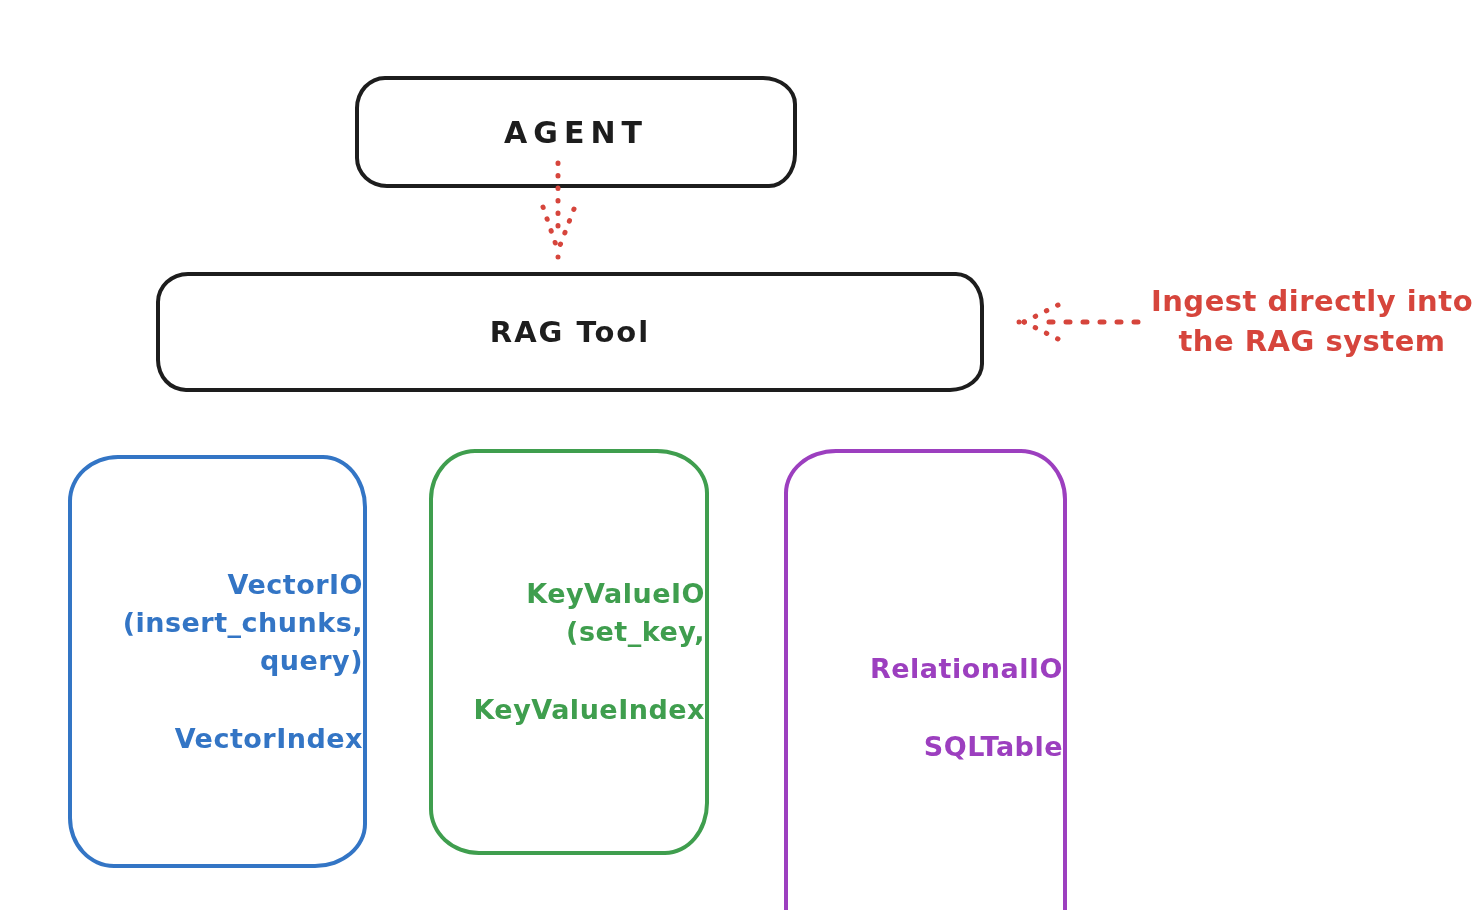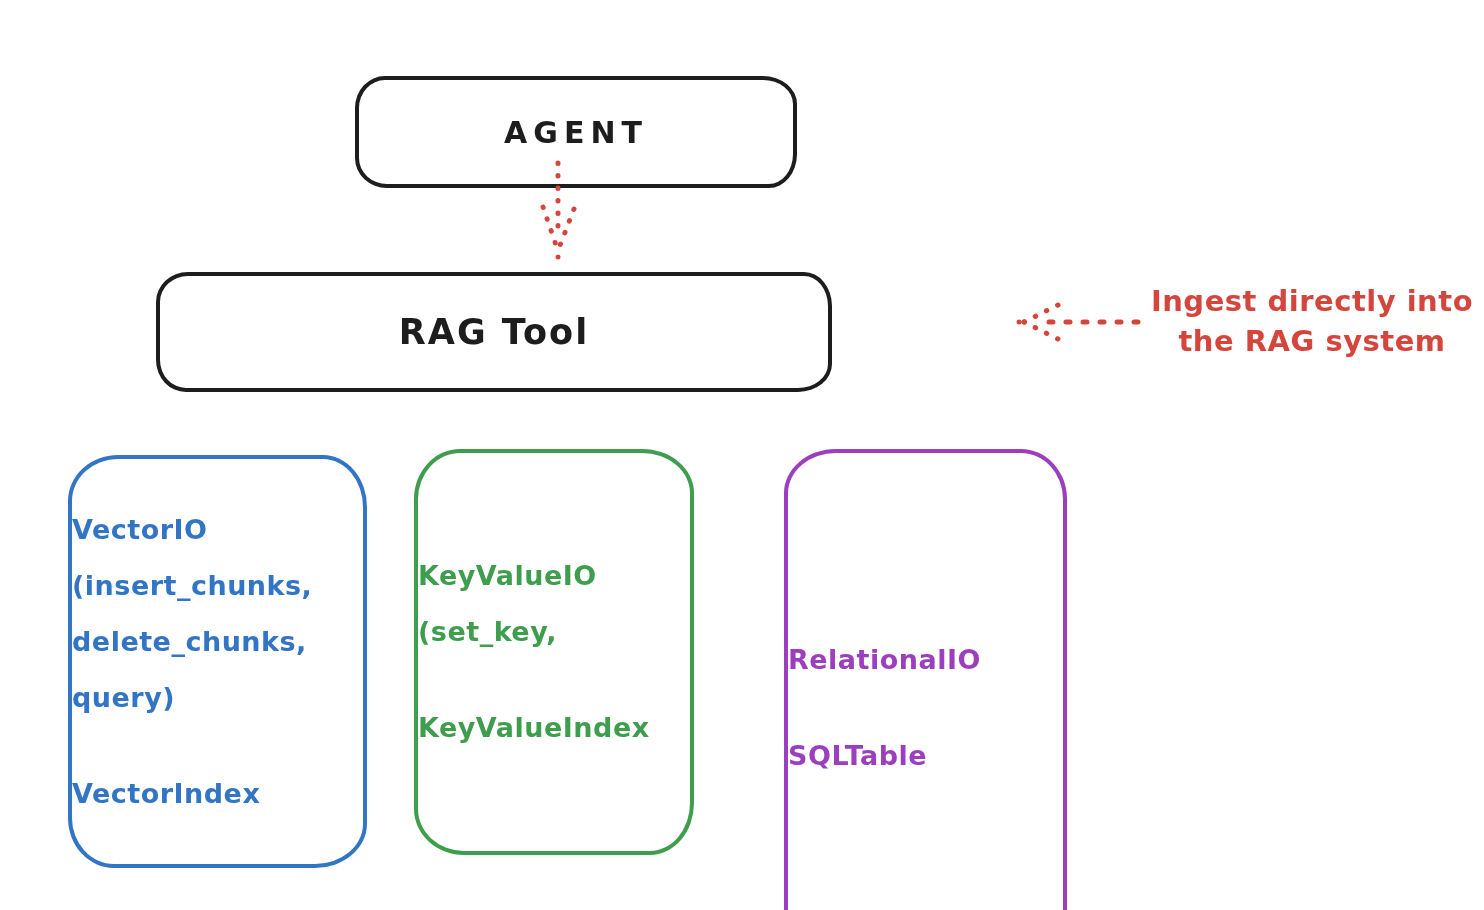--- a/index.html
+++ b/index.html
@@ -25,24 +25,24 @@
     justify-content: center;
   }
   
   .agent-box {
     left: 355px; top: 43px; width: 442px; height: 112px;
     border: 4px solid var(--c-stroke);
     border-radius: 30px 34px 28px 32px / 32px 28px 34px 30px;
     font-size: 30px; font-weight: 700; letter-spacing: 6px; margin-top: 33px;
   }
   .rag-box {
-    left: 156px; top: 272px; width: 676px; height: 120px;
+    left: 156px; top: 272px; width: 828px; height: 120px;
     border: 4px solid var(--c-stroke);
     border-radius: 32px 28px 34px 30px / 30px 34px 28px 32px;
-    font-size: 35px; font-weight: 600; letter-spacing: 2px;
+    font-size: 29px; font-weight: 600; letter-spacing: 2px;
   }
   
   .arrow-svg { position: absolute; overflow: visible; }
   .arrow-down-svg { left: 532px; top: 160px; }
   .arrow-left-svg { left: 1012px; top: 298px; }
   .arrow-stroke {
     fill: none;
     stroke: var(--c-red);
     stroke-width: 5;
     stroke-linecap: round;
@@ -59,37 +59,36 @@
     line-height: 40px;
     letter-spacing: 0.5px;
   }
   
   .node {
     position: absolute;
     box-sizing: border-box;
     background: #ffffff;
     display: flex;
     flex-direction: column;
-    align-items: flex-start;
+    align-items: flex-end;
     justify-content: center;
     text-align: center;
     font-size: 27px;
     font-weight: 600;
     line-height: 38px;
     letter-spacing: 0.5px;
-    gap: 18px;
   }
   .node-blue {
     left: 68px; top: 455px; width: 299px; height: 413px;
     border: 4px solid var(--c-blue);
     border-radius: 50px 44px 52px 46px / 46px 52px 44px 50px;
     color: var(--c-blue);
   }
   .node-green {
-    left: 414px; top: 449px; width: 280px; height: 406px;
+    left: 429px; top: 449px; width: 280px; height: 406px;
     border: 4px solid var(--c-green);
     border-radius: 46px 52px 44px 50px / 50px 44px 52px 46px;
     color: var(--c-green);
   }
   .node-purple {
     left: 784px; top: 449px; width: 283px; height: 518px;
     border: 4px solid var(--c-purple);
     border-radius: 52px 46px 50px 44px / 44px 50px 46px 52px;
     color: var(--c-purple);
   }
@@ -123,21 +122,20 @@
   </svg>
 
   <div class="annotation">
     <div>Ingest directly into</div>
     <div>the RAG system</div>
   </div>
 
   <div class="node node-blue">
     <div>VectorIO</div>
     <div>(insert_chunks,</div>
-    <div>delete_chunks,</div>
     <div>query)</div>
     <div class="node-footer">VectorIndex</div>
   </div>
 
   <div class="node node-green">
     <div>KeyValueIO</div>
     <div>(set_key,</div>
     <div class="node-footer">KeyValueIndex</div>
   </div>
 

